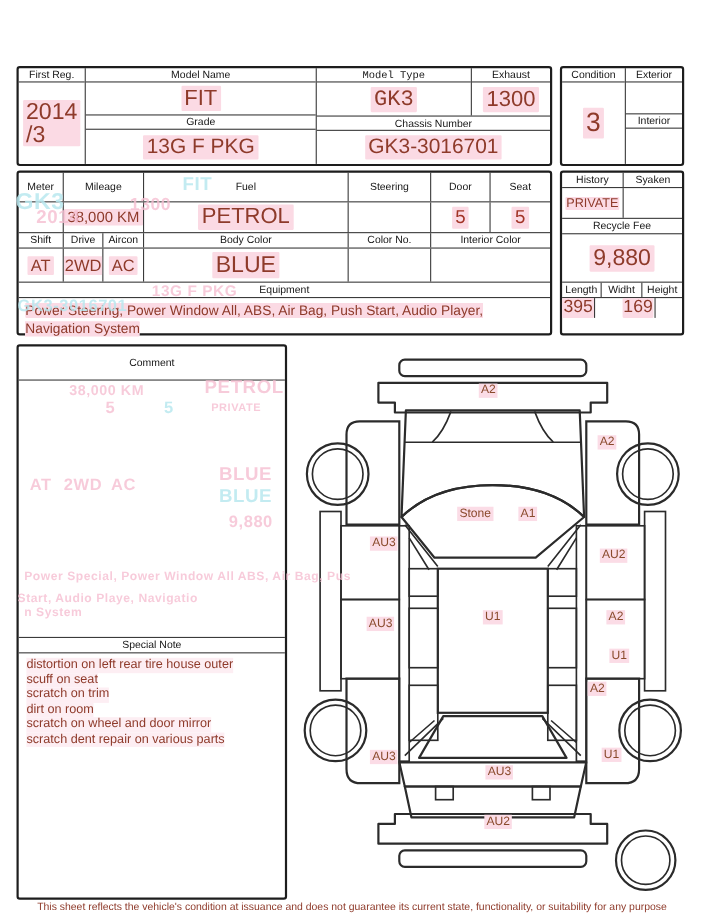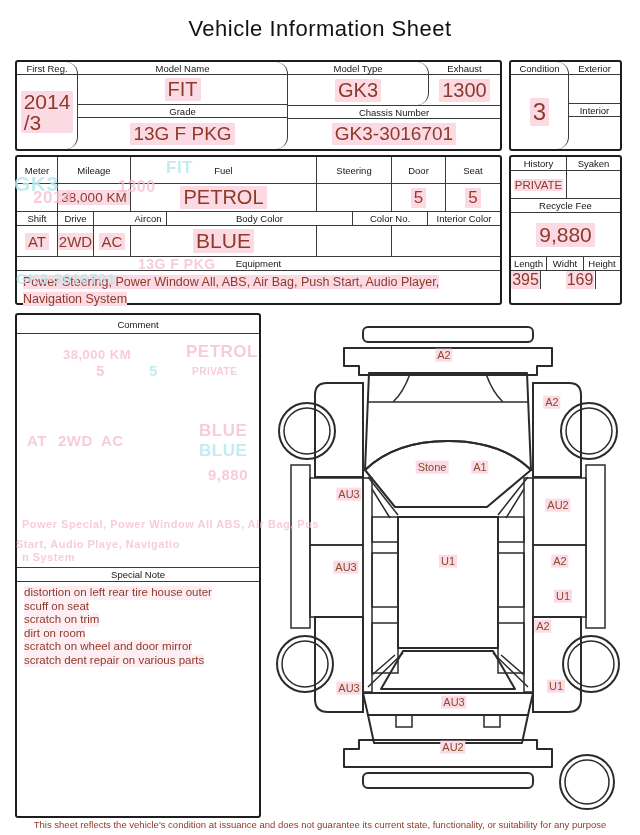--- a/index.html
+++ b/index.html
@@ -4,21 +4,21 @@
 <style>
   html,body{margin:0;padding:0;background:#fff;}
   #page{position:relative;width:640px;height:835px;background:#fff;overflow:hidden;
         font-family:"Liberation Sans",sans-serif;color:#111;}
   *{box-sizing:border-box;}
   .title{position:absolute;top:16px;left:0;width:100%;text-align:center;
          font-size:22px;letter-spacing:.5px;color:#111;}
   .box{position:absolute;border:2px solid #1d1d1d;border-radius:3px;background:transparent;}
   .row{display:flex;width:100%;border-bottom:1px solid #3a3a3a;}
   .row.last{border-bottom:none;}
-  .col{display:flex;flex-direction:column;border-right:1px solid #3a3a3a;border-radius:12px;}
+  .col{display:flex;flex-direction:column;border-right:1px solid #3a3a3a;}
   .col.last{border-right:none;}
   .c{display:flex;align-items:center;justify-content:center;border-right:1px solid #3a3a3a;overflow:hidden;}
   .c.last{border-right:none;}
   .hr1{border-bottom:1px solid #3a3a3a;}
   .hd{font-size:9.5px;color:#151515;display:flex;align-items:center;justify-content:center;}
   .val{color:#8e3a2a;}
   .hl{background:#fbdae4;padding:0 3px;border-radius:1px;white-space:pre-line;text-align:center;}
   .eqp{font-size:12.5px;line-height:1.35;color:#8e3a2a;padding:3px 6px;align-items:flex-start;justify-content:flex-start;display:block;}
   .notes{padding:4px 7px;font-size:11.5px;line-height:1.18;color:#8e3a2a;word-break:break-all;}
   .notes div{background:#fdeef3;width:fit-content;max-width:100%;}
@@ -29,21 +29,20 @@
           background:#fbdce6;padding:0 2px;line-height:1.15;white-space:nowrap;}
   .disclaimer{position:absolute;top:819px;left:0;width:100%;text-align:center;font-size:9.5px;color:#8e3a2a;}
   svg{position:absolute;left:270px;top:315px;}
   svg *{stroke:#2b2b2b;fill:none;}
 </style>
 </head>
 <body>
 
 <div id="page">
 
-  <div class="title">Vehicle Information Sheet</div>
 
   <div class="box" style="left:15px;top:60px;width:487px;height:91px;display:flex;">
     <div class="col" style="width:61px;">
       <div class="hd hr1" style="height:13px;">First Reg.</div>
       <div class="c last" style="flex:1;">
           <span class="val hl" style="font-size:21px;line-height:1.0;text-align:left;">2014
 /3</span>
         </div>
     </div>
     <div class="col" style="width:210px;">
@@ -51,21 +50,21 @@
       <div class="c last hr1" style="height:30px;">
           <span class="val hl" style="font-size:20px;">FIT</span>
         </div>
       <div class="hd hr1" style="height:13px;">Grade</div>
       <div class="c last" style="flex:1;">
           <span class="val hl" style="font-size:19px;">13G F PKG</span>
         </div>
     </div>
     <div class="col last" style="flex:1;">
       <div class="row" style="height:44px;">
-        <div class="col" style="width:141px;border-right:1px solid #3a3a3a;">
+        <div class="col" style="width:141px;border-right:1px solid #3a3a3a;font-family:Liberation Mono, monospace;">
           <div class="hd hr1" style="height:13px;">Model Type</div>
           <div class="c last" style="flex:1;">
               <span class="val hl" style="font-size:20px;">GK3</span>
             </div>
         </div>
         <div class="col last" style="flex:1;">
           <div class="hd hr1" style="height:13px;">Exhaust</div>
           <div class="c last" style="flex:1;">
               <span class="val hl" style="font-size:20px;">1300</span>
             </div>
@@ -114,21 +113,21 @@
       <div class="c" style="width:54px;">
           <span class="val hl" style="font-size:17px;color:#a23427;">5</span>
         </div>
       <div class="c last" style="flex:1;">
           <span class="val hl" style="font-size:17px;color:#a23427;">5</span>
         </div>
     </div>
     <div class="row" style="height:14px;">
       <div class="c hd" style="width:41px;">Shift</div>
       <div class="c hd" style="width:36px;">Drive</div>
-      <div class="c hd" style="width:37px;margin-left:36px;">Aircon</div>
+      <div class="c hd" style="width:37px;">Aircon</div>
       <div class="c hd" style="width:186px;">Body Color</div>
       <div class="c hd" style="width:75px;">Color No.</div>
       <div class="c hd last" style="flex:1;">Interior Color</div>
     </div>
     <div class="row" style="height:31px;">
       <div class="c" style="width:41px;">
           <span class="val hl" style="font-size:15px;">AT</span>
         </div>
       <div class="c" style="width:36px;">
           <span class="val hl" style="font-size:15px;padding:0 1px;">2WD</span>
@@ -173,21 +172,21 @@
       <div class="c" style="width:37px;">
           <span class="val hl" style="font-size:16px;padding:0 1px;">169</span>
         </div>
       <div class="c last" style="flex:1;">
           <span class="val hl" style="font-size:12px;padding:0 1px;">152</span>
         </div>
     </div>
   </div>
 
   <div class="box" style="left:15px;top:313px;width:246px;height:505px;display:flex;flex-direction:column;">
-    <div class="hd hr1" style="height:19px;">Comment</div>
+    <div class="hd hr1" style="height:31px;">Comment</div>
     <div style="height:233px;"></div>
     <div class="hd" style="height:15px;border-top:1px solid #3a3a3a;border-bottom:1px solid #3a3a3a;">Special Note</div>
     <div class="notes" style="flex:1;" id="notes">
         <div>distortion on left rear tire house outer</div>
         <div>scuff on seat</div>
         <div>scratch on trim</div>
         <div>dirt on room</div>
         <div>scratch on wheel and door mirror</div>
         <div>scratch dent repair on various parts</div>
       </div>

